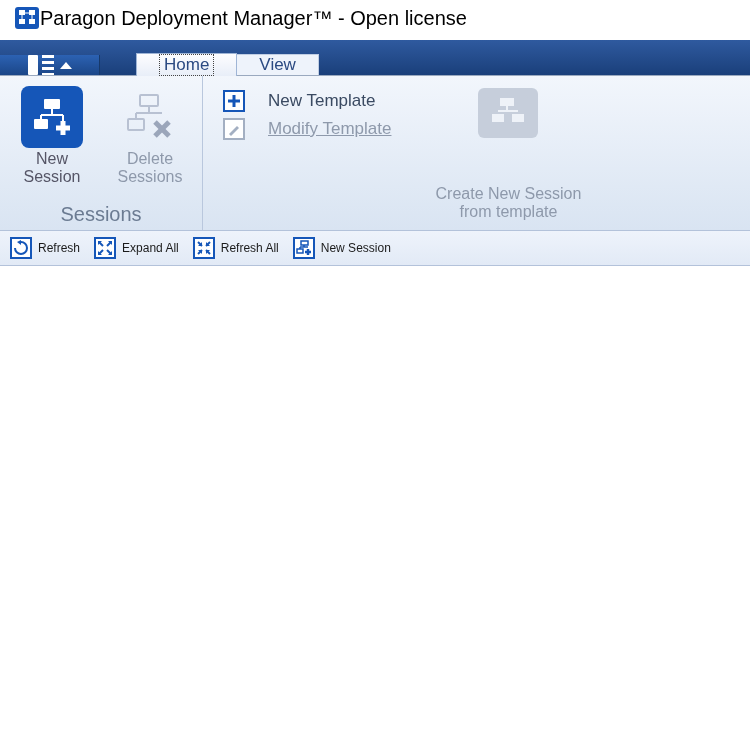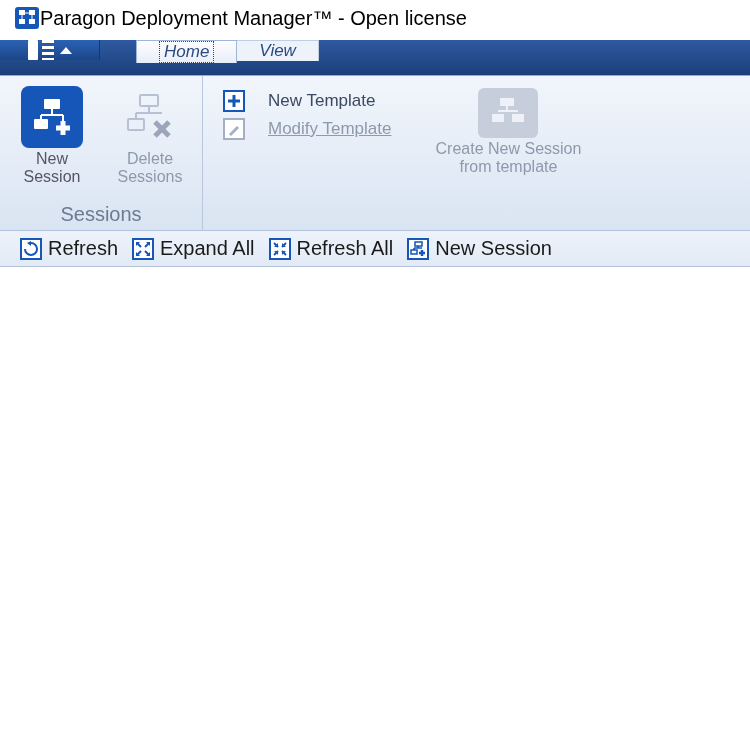--- a/index.html
+++ b/index.html
@@ -20,25 +20,24 @@
     background: #fff;
   }
   .titlebar-title {
     font-size: 20px;
     color: #000;
     font-weight: 400;
   }
   
   .tabstrip {
     display: flex;
-    align-items: flex-start;
+    align-items: flex-end;
     height: 36px;
     background: linear-gradient(#2f5a9f, #1a3f7a);
     border-bottom: 1px solid #9aa9bf;
-    font-style: italic;
   }
   .app-menu-btn {
     width: 100px;
     background: linear-gradient(#2c62b3, #1b4688);
     border-right: 1px solid #17396a;
     display: flex;
     align-items: center;
     justify-content: center;
     gap: 6px;
     cursor: pointer;
@@ -145,28 +144,28 @@
     font-size:15px;font-weight:bold;color:#1556b8;background:#fff;position:relative;
   }
   .sq-icon.disabled { border-color:#a3afc2;color:#a3afc2; }
   .rt-big-btn {
     display:flex;flex-direction:column;align-items:center;gap:2px;
     width:170px; padding:4px 4px 0 12px; cursor:default;
   }
   .rt-big-btn .icon-box {
     width:60px;height:50px;background:#c6cedb;border-radius:6px;
   }
-  .rt-big-btn .lbl { font-size:16px;color:#8e99ab;text-align:center;line-height:1.15; }
+  .rt-big-btn .lbl { font-size:16px;color:#8e99ab;text-align:center;line-height:1.15;margin-top:45px; }
   
   .quickbar {
     display:flex; align-items:center; gap:14px;
-    padding: 6px 20px;
+    padding: 6px 10px;
     background: linear-gradient(#eef3fb,#e2eaf6);
     border-bottom:1px solid #b3c2da;
-    font-size:20px;
+    font-size:12px;
     color:#1b1b1b;
   }
   .qitem { display:flex;align-items:center;gap:6px;cursor:pointer; }
   .qicon {
     width:22px;height:22px;border:2px solid #1556b8;display:flex;align-items:center;justify-content:center;
     font-size:13px;color:#1556b8;background:#fff;position:relative;
   }
   .main { background:#fff; height: 500px; }
   svg { display:block; }
 </style>

